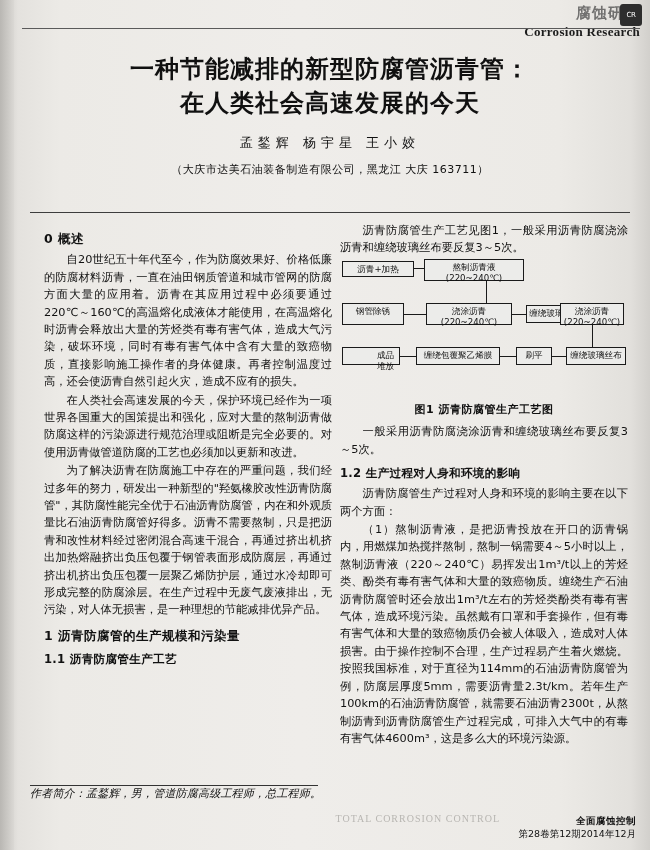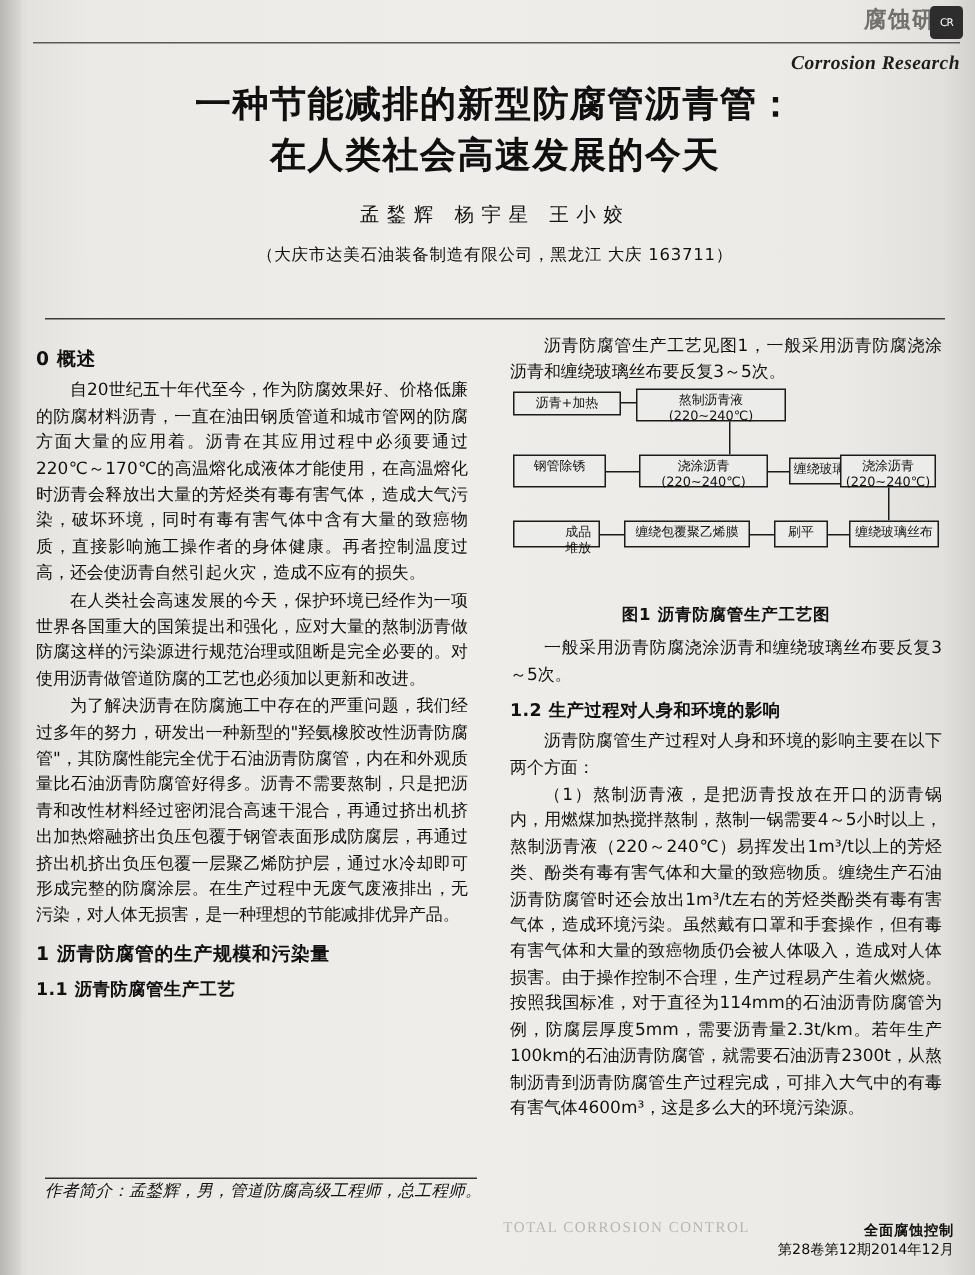--- a/index.html
+++ b/index.html
@@ -41,24 +41,23 @@
     font-family: "DejaVu Sans", sans-serif;
     font-size: 15px;
     font-weight: bold;
     color: #4a4a4a;
     letter-spacing: 1px;
     opacity: .75;
   }
   .masthead-en {
     font-family: "Liberation Serif", serif;
     font-size: 13px;
-    font-style: italic;
     font-weight: bold;
     color: #1d1d1d;
-    margin-top: 11px;
+    margin-top: 1px;
     letter-spacing: .3px;
   }
   .masthead-logo {
     position: absolute;
     right: -2px;
     top: 0px;
     width: 22px;
     height: 22px;
     border-radius: 3px;
     background: #2d2d2d;
@@ -120,21 +119,21 @@
   
   .col {
     position: absolute;
     top: 222px;
     width: 288px;
     font-size: 11.4px;
     line-height: 17.3px;
     color: #111;
     text-align: justify;
   }
-  .col-left { left: 24px; }
+  .col-left { left: 44px; }
   .col-right { left: 340px; }
 
   h2.sec {
     font-family: "DejaVu Sans", sans-serif;
     font-size: 12.5px;
     font-weight: bold;
     margin: 8px 0 4px 0;
     letter-spacing: .5px;
   }
   h3.sub {
@@ -263,21 +262,21 @@
   <div class="title-block">
     <div class="title-line">一种节能减排的新型防腐管沥青管：</div>
     <div class="title-line">在人类社会高速发展的今天</div>
     <div class="authors">孟鍫辉    杨宇星    王小姣</div>
     <div class="affiliation">（大庆市达美石油装备制造有限公司，黑龙江 大庆 163711）</div>
   </div>
   <div class="rule-under-title"></div>
 
   <div class="col col-left">
     <h2 class="sec">0  概述</h2>
-    <p class="body">自20世纪五十年代至今，作为防腐效果好、价格低廉的防腐材料沥青，一直在油田钢质管道和城市管网的防腐方面大量的应用着。沥青在其应用过程中必须要通过220℃～170℃的高温熔化成液体才能使用，在高温熔化时沥青会释放出大量的芳烃类有毒有害气体，造成大气污染，破坏环境，同时有毒有害气体中含有大量的致癌物质，直接影响施工操作者的身体健康。再者控制温度过高，还会使沥青自然引起火灾，造成不应有的损失。</p>
+    <p class="body">自20世纪五十年代至今，作为防腐效果好、价格低廉的防腐材料沥青，一直在油田钢质管道和城市管网的防腐方面大量的应用着。沥青在其应用过程中必须要通过220℃～160℃的高温熔化成液体才能使用，在高温熔化时沥青会释放出大量的芳烃类有毒有害气体，造成大气污染，破坏环境，同时有毒有害气体中含有大量的致癌物质，直接影响施工操作者的身体健康。再者控制温度过高，还会使沥青自然引起火灾，造成不应有的损失。</p>
     <p class="body">在人类社会高速发展的今天，保护环境已经作为一项世界各国重大的国策提出和强化，应对大量的熬制沥青做防腐这样的污染源进行规范治理或阻断是完全必要的。对使用沥青做管道防腐的工艺也必须加以更新和改进。</p>
     <p class="body">为了解决沥青在防腐施工中存在的严重问题，我们经过多年的努力，研发出一种新型的"羟氨橡胶改性沥青防腐管"，其防腐性能完全优于石油沥青防腐管，内在和外观质量比石油沥青防腐管好得多。沥青不需要熬制，只是把沥青和改性材料经过密闭混合高速干混合，再通过挤出机挤出加热熔融挤出负压包覆于钢管表面形成防腐层，再通过挤出机挤出负压包覆一层聚乙烯防护层，通过水冷却即可形成完整的防腐涂层。在生产过程中无废气废液排出，无污染，对人体无损害，是一种理想的节能减排优异产品。</p>
     <h2 class="sec">1  沥青防腐管的生产规模和污染量</h2>
     <h3 class="sub">1.1  沥青防腐管生产工艺</h3>
   </div>
 
   <div class="footnote-rule"></div>
   <div class="footnote">作者简介：孟鍫辉，男，管道防腐高级工程师，总工程师。</div>
 
   <div class="col col-right">

